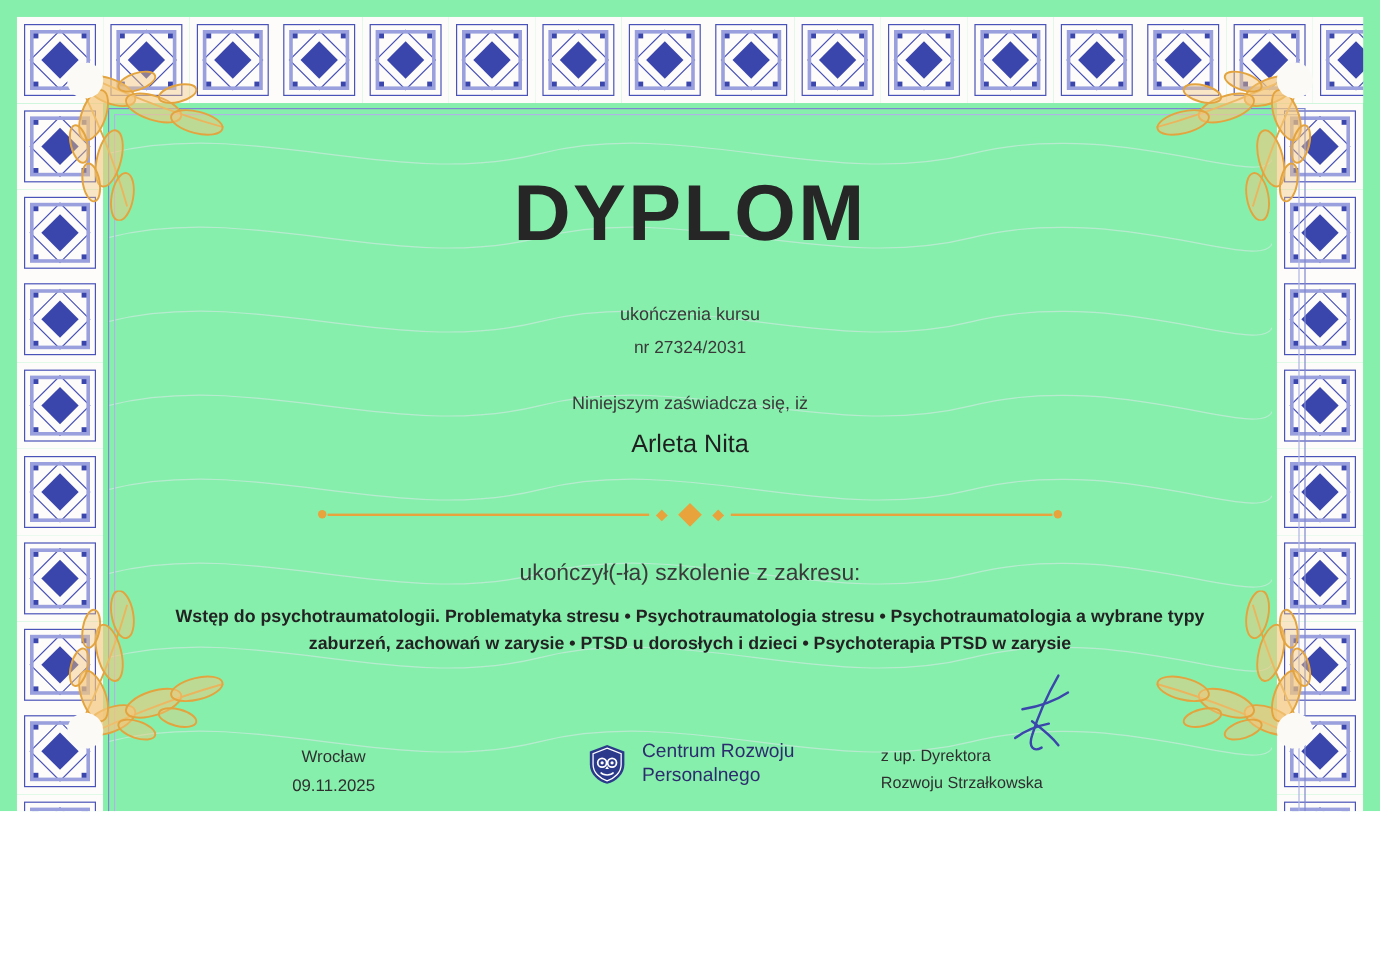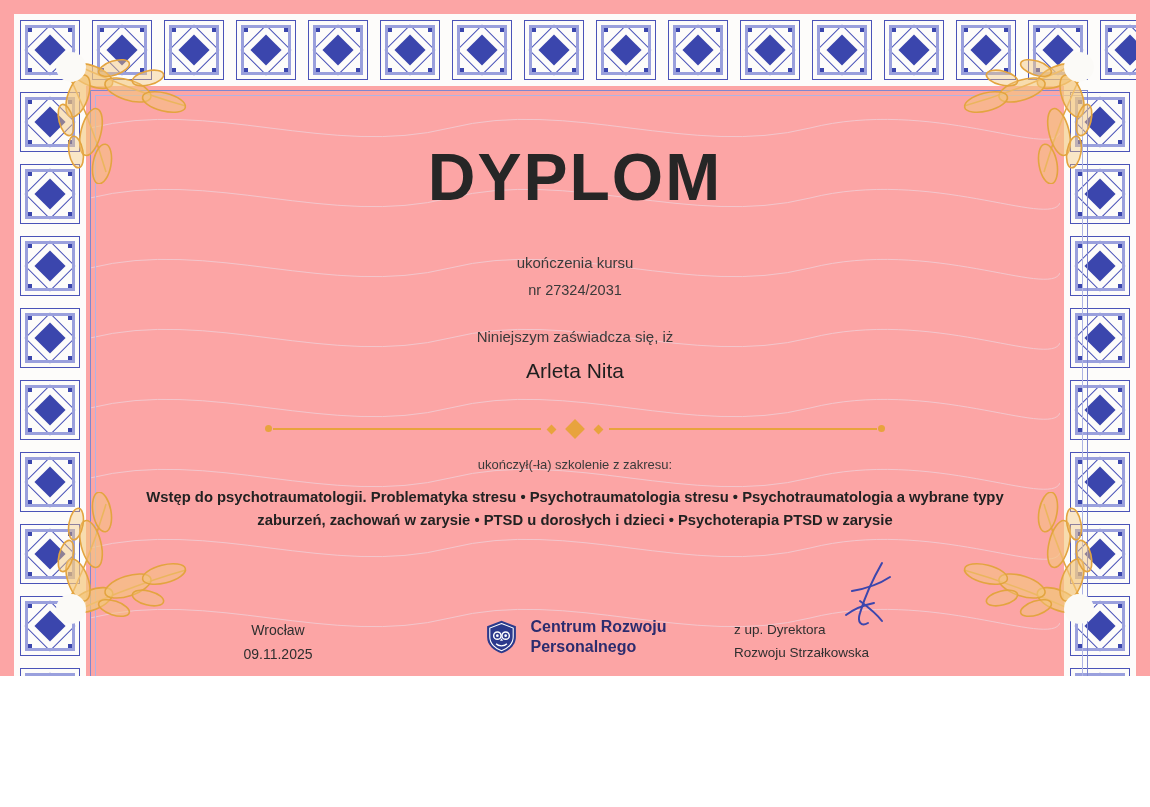--- a/index.html
+++ b/index.html
@@ -7,21 +7,21 @@
     padding: 0;
     background: #ffffff;
   }
   body {
     font-family: "Liberation Sans", sans-serif;
   }
   .certificate {
     position: relative;
     width: 1150px;
     height: 676px;
-    background: #fca5a5;
+    background: #86efac;
     overflow: hidden;
     box-sizing: border-box;
   }
 
   
   .border-frame {
     position: absolute;
     left: 14px;
     top: 14px;
     width: 1122px;
@@ -207,23 +207,23 @@
   .divider .dia-s, .divider .dia-m {
     position: absolute;
     background: #e8a33d;
     transform: rotate(45deg);
   }
   .divider .dia-m { left: 303px; top: 5px; width: 14px; height: 14px; }
   .divider .dia-s.s1 { left: 283px; top: 9px; width: 7px; height: 7px; }
   .divider .dia-s.s2 { left: 330px; top: 9px; width: 7px; height: 7px; }
 
   .scope-label {
-    font-size: 13px;
+    font-size: 19px;
     color: #3a3a3a;
-    margin-top: 16px;
+    margin-top: 26px;
   }
   .scope-text {
     font-size: 14.8px;
     font-weight: bold;
     color: #222;
     line-height: 1.55;
     margin-top: 14px;
     width: 880px;
     margin-left: auto;
     margin-right: auto;
@@ -272,21 +272,21 @@
     align-items: center;
     gap: 11px;
   }
   .logo-mark {
     width: 36px; height: 36px;
     flex: 0 0 auto;
   }
   .logo-text {
     text-align: left;
     font-size: 16px;
-    font-weight: bold;
+    font-weight: normal;
     color: #2c2c6e;
     line-height: 1.22;
   }
   .watermark-lines {
     position: absolute;
     left: 90px; top: 88px;
     width: 970px; height: 630px;
     opacity: 0.5;
     pointer-events: none;
   }

